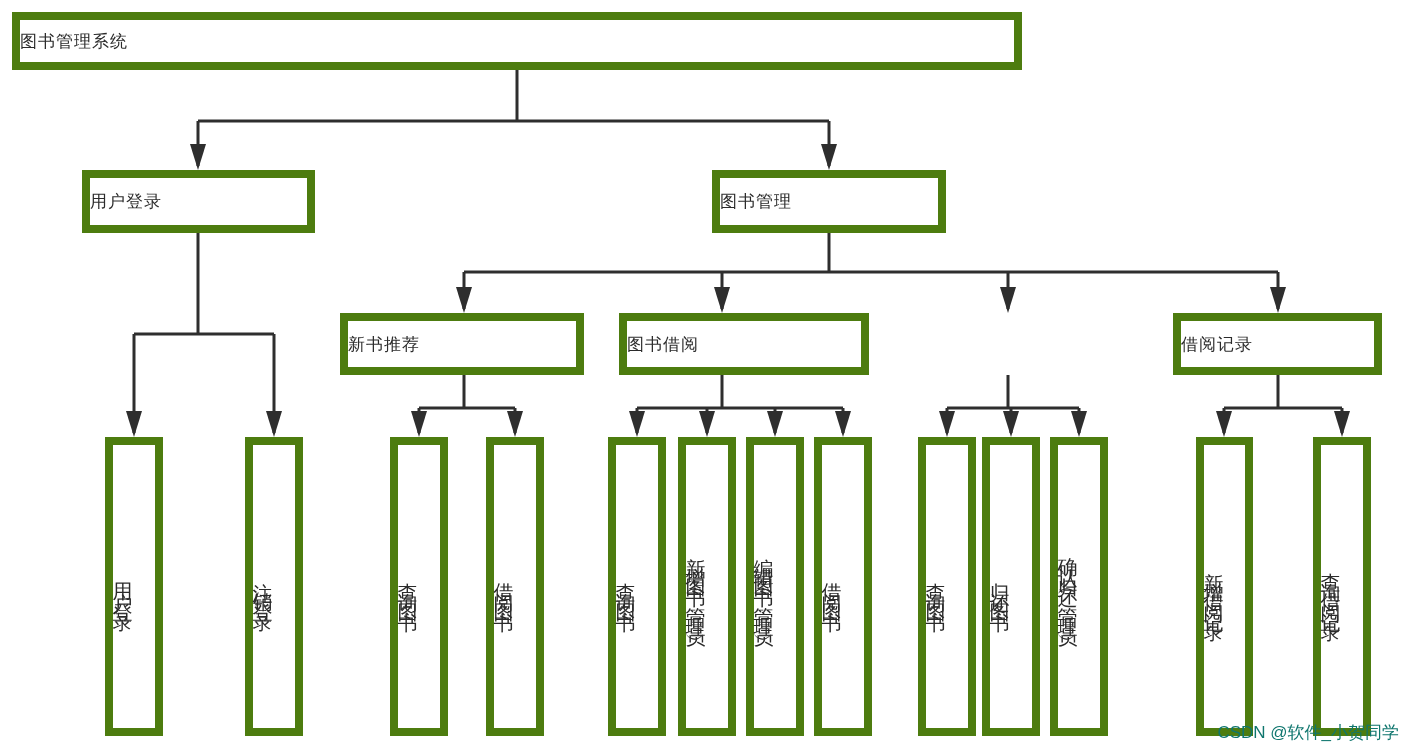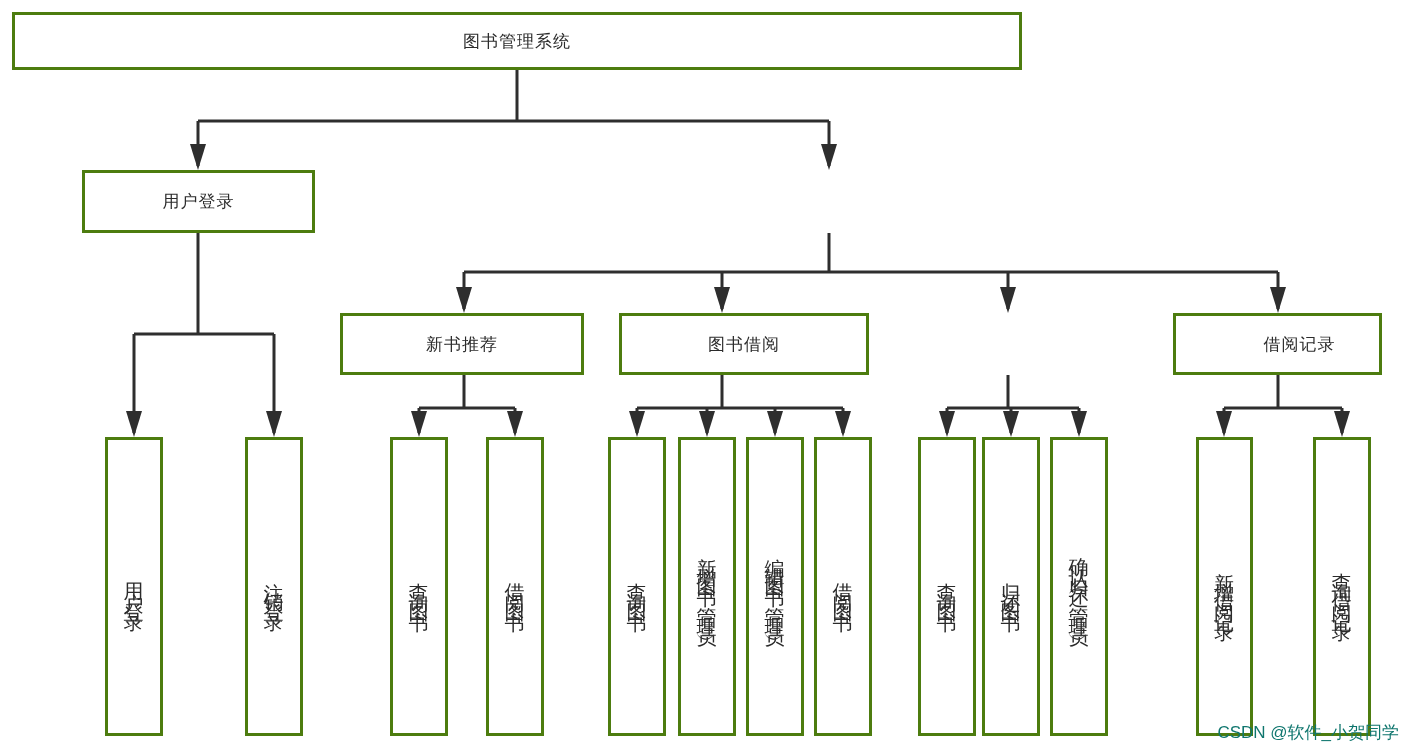--- a/index.html
+++ b/index.html
@@ -18,25 +18,24 @@
   .connectors {
     position: absolute;
     left: 0; top: 0;
     width: 1405px;
     height: 747px;
     z-index: 1;
   }
   .node {
     position: absolute;
     box-sizing: border-box;
-    border: 3px solid #4d7c0f;
+    border: 8px solid #4d7c0f;
     background: #ffffff;
     display: flex;
     align-items: center;
-    justify-content: center;
     color: #2b2b2b;
     z-index: 2;
   }
   .hnode {
     font-size: 17px;
     letter-spacing: 1px;
     white-space: nowrap;
   }
   .vnode {
     width: 58px;
@@ -50,21 +49,21 @@
     letter-spacing: 10px;
     line-height: 1;
     white-space: nowrap;
   }
   .root-node   { left: 12px;   top: 12px;  width: 1010px; height: 58px; }
   .n-login     { left: 82px;   top: 170px; width: 233px;  height: 63px; }
   .n-mgmt      { left: 712px;  top: 170px; width: 234px;  height: 63px; }
   .n-newbook   { left: 340px;  top: 313px; width: 244px;  height: 62px; }
   .n-borrow    { left: 619px;  top: 313px; width: 250px;  height: 62px; }
   .n-current   { left: 902px;  top: 313px; width: 211px;  height: 62px; }
-  .n-record    { left: 1173px; top: 313px; width: 209px;  height: 62px; padding-left: 44px; }
+  .n-record    { left: 1173px; top: 313px; width: 209px;  height: 62px; }
   .l1  { left: 105px; }
   .l2  { left: 245px; }
   .l3  { left: 390px; }
   .l4  { left: 486px; }
   .l5  { left: 608px; }
   .l6  { left: 678px; }
   .l7  { left: 746px; }
   .l8  { left: 814px; }
   .l9  { left: 918px; }
   .l10 { left: 982px; }
@@ -126,20 +125,23 @@
     </g>
   </svg>
 
   <div class="node hnode root-node">
     <span>图书管理系统</span>
   </div>
 
   <div class="node hnode n-login">
     <span>用户登录</span>
   </div>
+  <div class="node hnode n-mgmt">
+    <span>图书管理</span>
+  </div>
 
   <div class="node hnode n-newbook">
     <span>新书推荐</span>
   </div>
   <div class="node hnode n-borrow">
     <span>图书借阅</span>
   </div>
   <div class="node hnode n-record">
     <span>借阅记录</span>
   </div>

